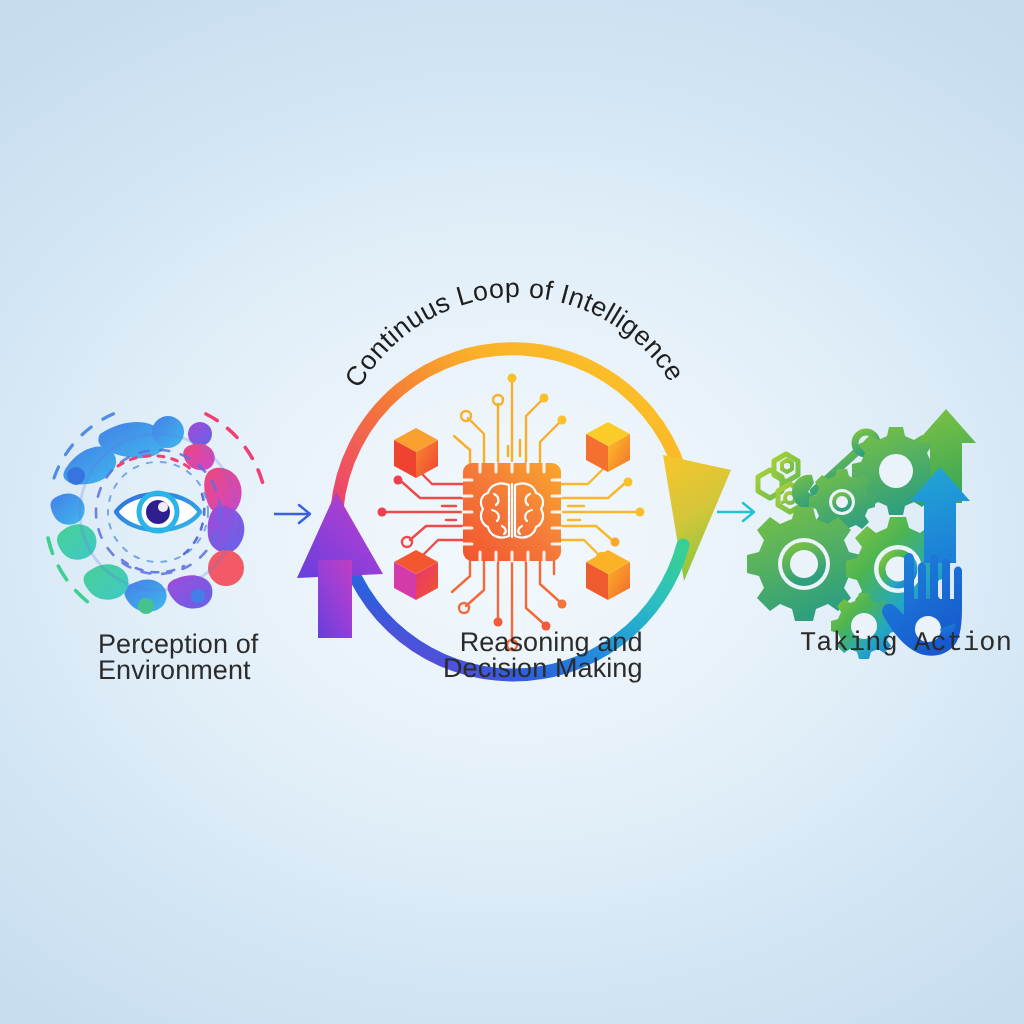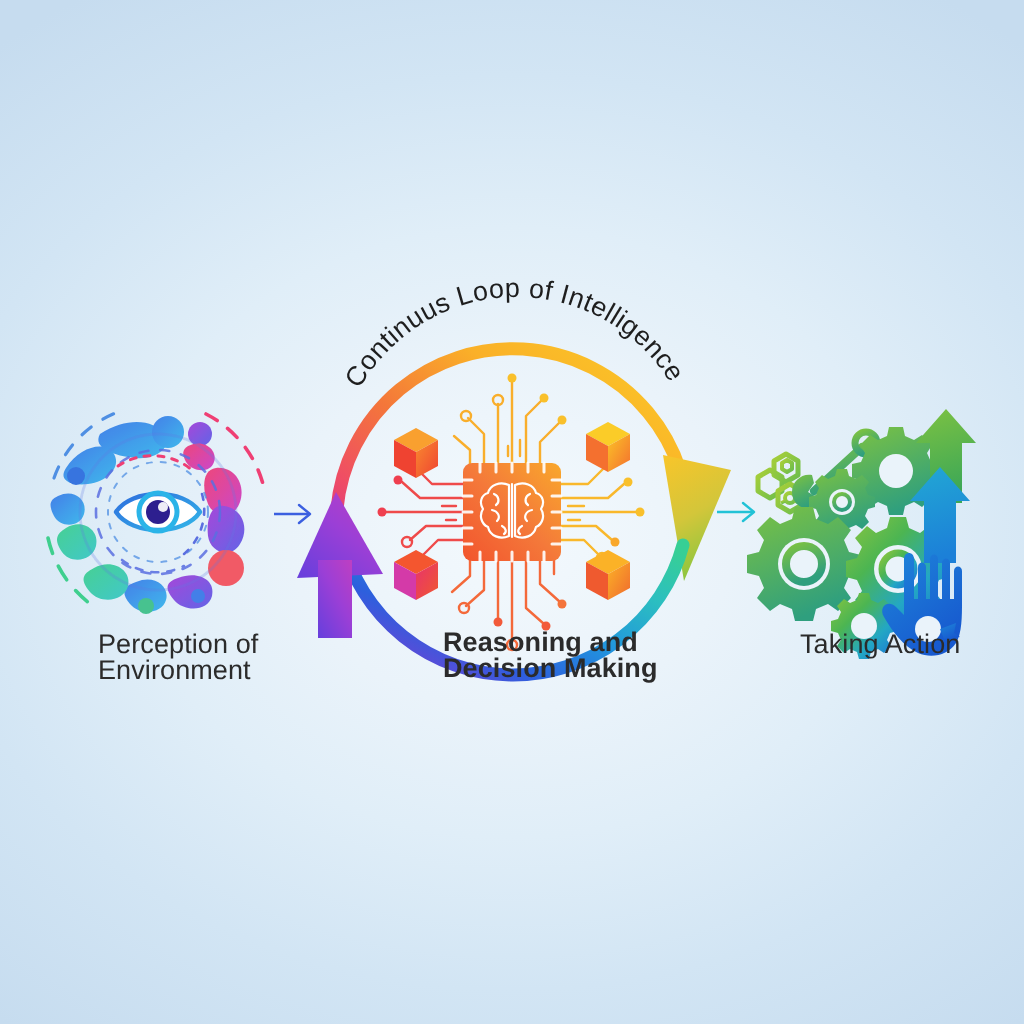--- a/index.html
+++ b/index.html
@@ -34,22 +34,22 @@
   .cap {
     position: absolute;
     color: #2b2b2b;
     font-size: 27px;
     line-height: 26px;
     letter-spacing: 0.1px;
     white-space: pre-line;
     text-rendering: geometricPrecision;
   }
   #cap-left   { left: 98px;  top: 631px; text-align: left; }
-  #cap-center { left: 443px; top: 629px; text-align: left; font-weight: bold; }
-  #cap-right  { left: 800px; top: 631px; text-align: left; }
+  #cap-center { left: 443px; top: 629px; text-align: right; }
+  #cap-right  { left: 800px; top: 631px; text-align: left; font-family: Liberation Mono, monospace; }
 </style>
 </head>
 <body>
 
 <div id="canvas">
 
   <svg class="layer" viewBox="0 0 1024 1024">
     <defs>
 
       <linearGradient id="gTopArc" x1="0.05" y1="0.95" x2="1" y2="0.15">

